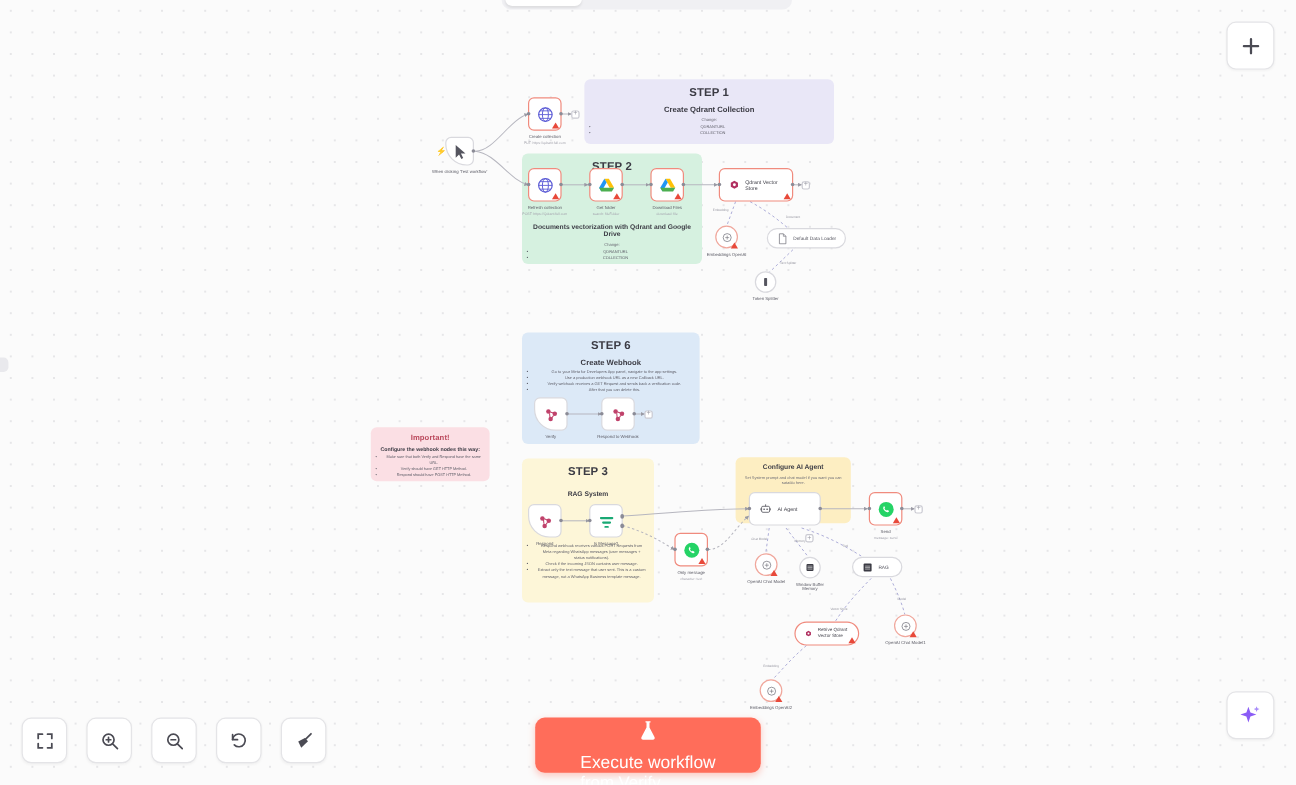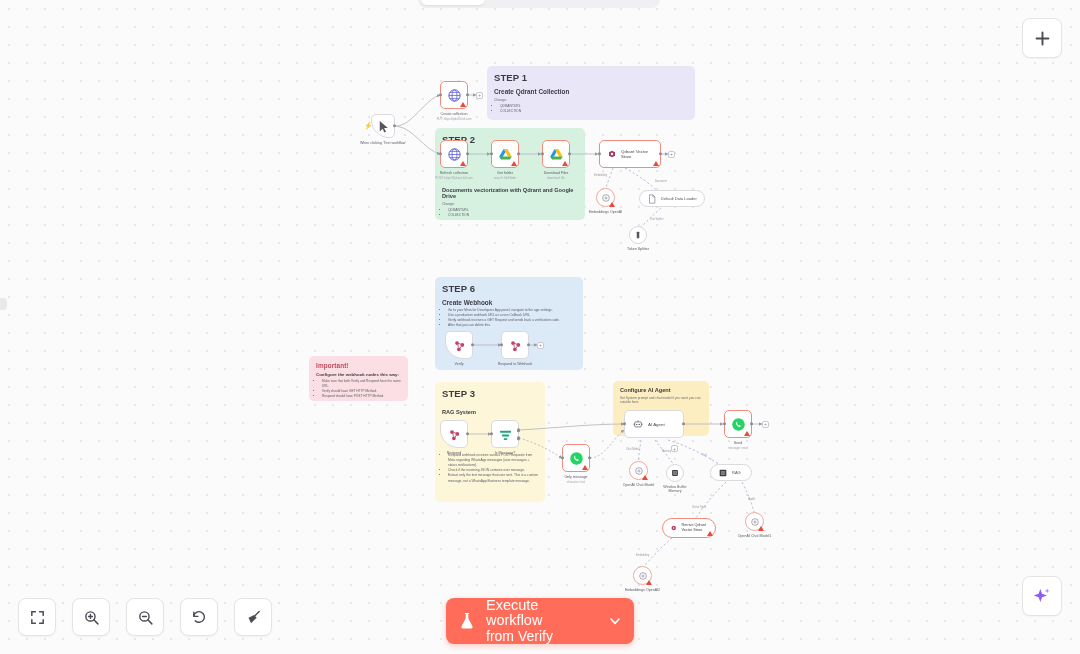--- a/index.html
+++ b/index.html
@@ -58,31 +58,32 @@
   #zoom-toolbar .sq-btn { position:relative; left:auto; bottom:auto; }
 
   
   #execute-btn {
     position:absolute; left:446px; bottom:10px;
     width:188px; height:46px;
     background:#ff6d5a; border-radius:8px;
     display:flex; align-items:center; gap:9px;
     padding:0 11px; cursor:pointer; z-index:38;
     box-shadow:0 2px 6px rgba(255,109,90,.35);
+    flex-direction:column;
   }
   #execute-btn .flask { width:20px; height:22px; flex:0 0 auto; }
   #execute-btn .lines { flex:1 1 auto; line-height:1.08; color:#fff; }
   #execute-btn .l1 { font-size:14.5px; }
   #execute-btn .l2 { font-size:14px; }
   #execute-btn .chev { width:16px; flex:0 0 auto; }
 
   
   .sticky {
     position:absolute; border-radius:5px; z-index:1;
-    padding:6px 7px; overflow:hidden;
+    padding:6px 7px; overflow:hidden;text-align:center;
   }
   .sticky .st-title { font-size:9.5px; font-weight:700; color:#3b3b44; letter-spacing:.1px; }
   .sticky .st-h { font-size:6.4px; font-weight:700; color:#3b3b44; margin-top:5px; }
   .sticky .st-sub { font-size:3.4px; color:#6b6b75; margin-top:3px; }
   .sticky ul { margin:2px 0 0 0; padding-left:6px; }
   .sticky li { font-size:3.3px; color:#5d5d67; line-height:1.55; list-style:disc; }
 
   #note-step1 { left:487px; top:66px;  width:208px; height:54px;
                 background:#e9e7f7; }
   #note-step2 { left:435px; top:128px; width:150px; height:92px;

